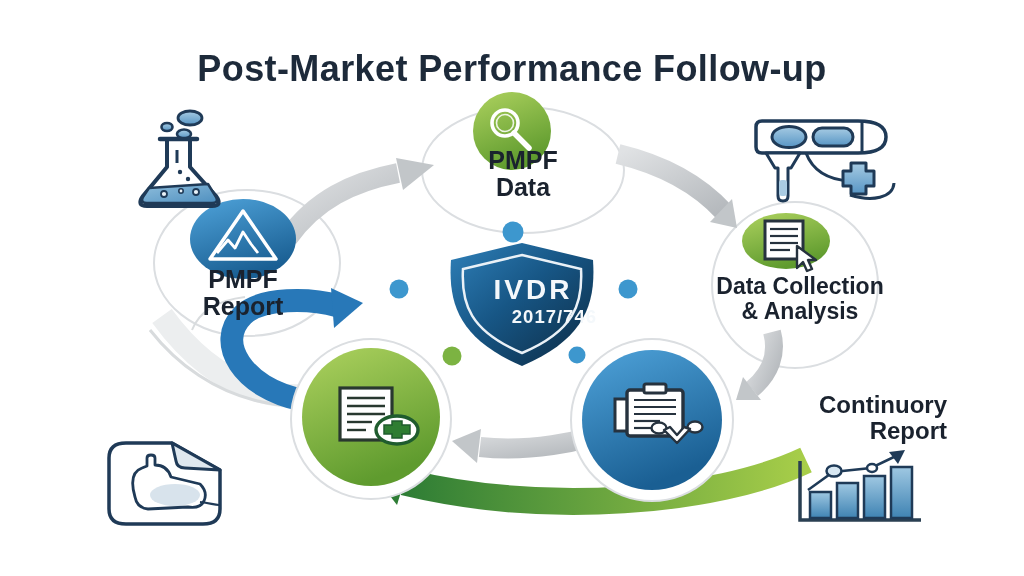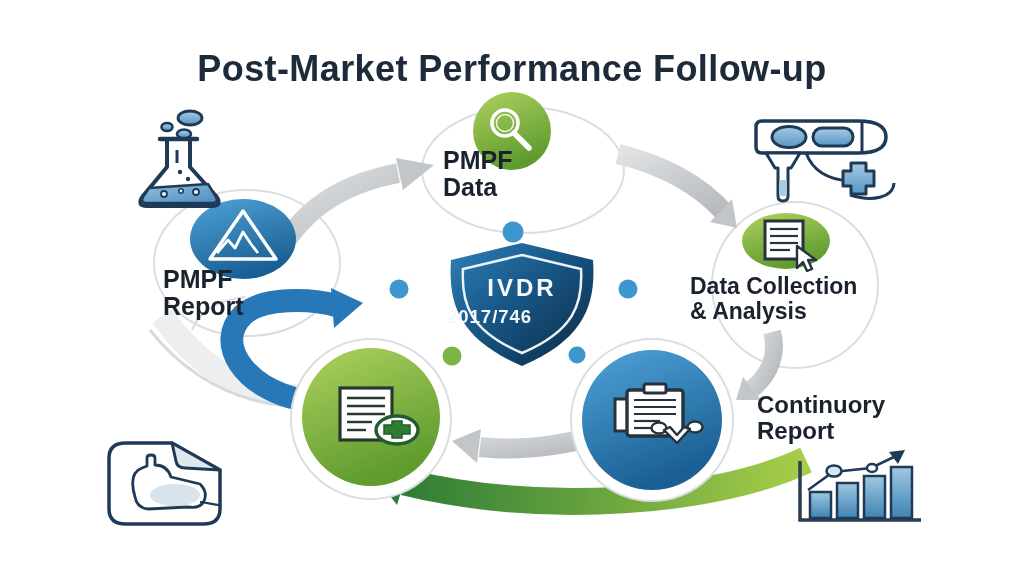--- a/index.html
+++ b/index.html
@@ -6,32 +6,32 @@
   .canvas{
     position:relative;width:1024px;height:576px;background:#ffffff;overflow:hidden;
     font-family:"Liberation Sans", sans-serif;
   }
   .title{
     position:absolute;left:0;right:0;top:48px;text-align:center;
     font-size:36px;font-weight:800;letter-spacing:.4px;color:#1D2A3A;
   }
   .diagram-svg{position:absolute;left:0;top:0;width:1024px;height:576px;}
   .lbl{
-    position:absolute;font-weight:800;color:#1A222E;text-align:left;line-height:1.08;
+    position:absolute;font-weight:800;color:#1A222E;text-align:center;line-height:1.08;
   }
   .lbl-plan{left:443px;top:147px;width:160px;font-size:25px;}
   .lbl-data{left:690px;top:258px;width:220px;font-size:23px;margin-top:16px;}
-  .lbl-cont{left:757px;top:392px;width:190px;font-size:24px;text-align:left;}
+  .lbl-cont{left:757px;top:392px;width:190px;font-size:24px;text-align:right;}
   .lbl-report{left:163px;top:266px;width:160px;font-size:25px;}
   .shield-name{
-    position:absolute;left:447px;top:274px;width:150px;text-align:center;
-    color:#F4F8FB;font-size:24px;font-weight:800;letter-spacing:3px;
+    position:absolute;left:458px;top:274px;width:150px;text-align:center;
+    color:#F4F8FB;font-size:28px;font-weight:800;letter-spacing:3px;
   }
   .shield-reg{
-    position:absolute;left:447px;top:306px;width:150px;text-align:left;
+    position:absolute;left:447px;top:306px;width:150px;text-align:right;
     color:#F4F8FB;font-size:18.5px;font-weight:800;letter-spacing:1px;
   }
 </style>
 </head>
 <body>
 
 <div class="canvas">
 
   <div class="title">Post-Market Performance Follow-up</div>
 

